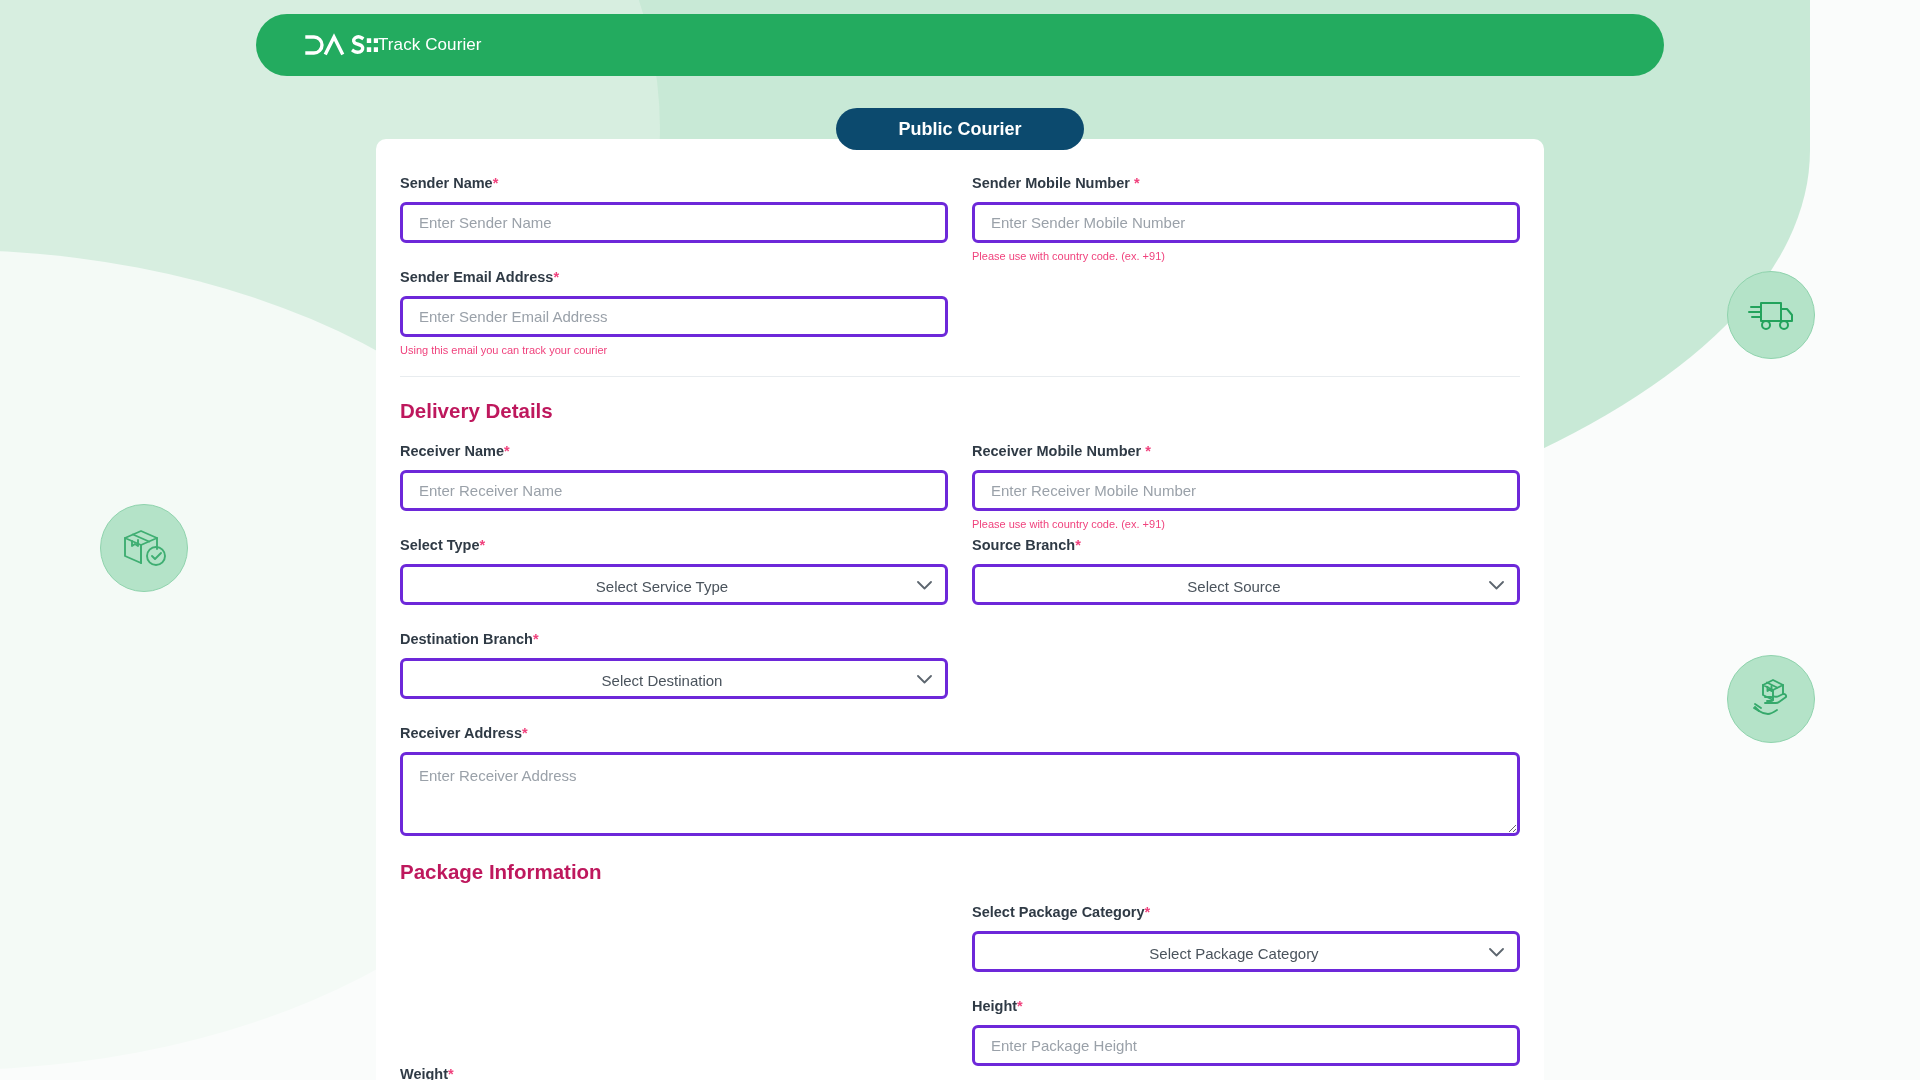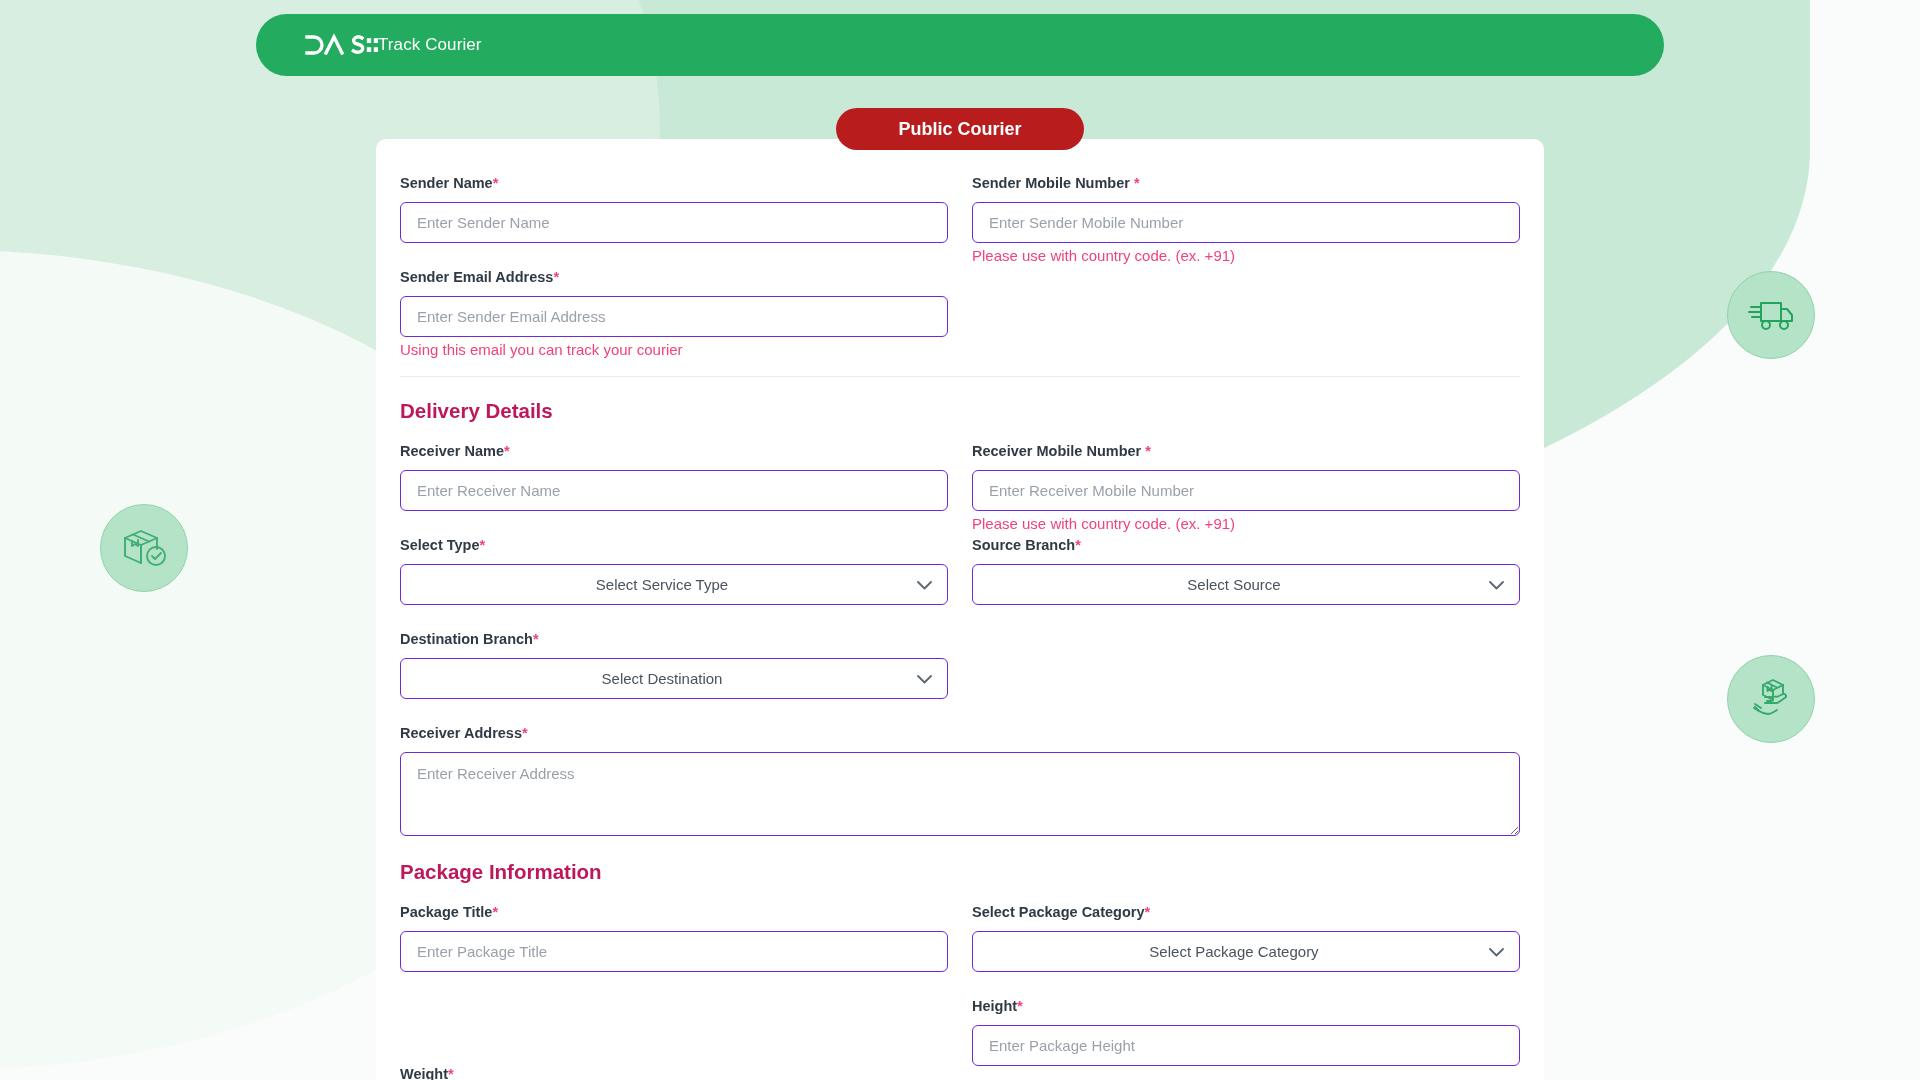--- a/index.html
+++ b/index.html
@@ -67,21 +67,21 @@
     font-size: 17px;
     letter-spacing: .1px;
     cursor: pointer;
   }
 
   
   #tab-pill {
     position: absolute;
     left: 836px; top: 108px;
     width: 248px; height: 42px;
-    background: #b91c1c;
+    background: #0c4a6e;
     border-radius: 21px;
     display: flex; align-items: center; justify-content: center;
     color: #ffffff;
     font-size: 18px;
     font-weight: bold;
     z-index: 6;
     cursor: pointer;
   }
 
   
@@ -113,21 +113,21 @@
     font-weight: bold;
     color: #2f3a45;
     margin-bottom: 11px;
   }
   .req { color: #f0427d; font-weight: bold; }
   .req.sp { margin-left: 4px; }
 
   .inp, .sel, .txta {
     width: 100%;
     height: 41px;
-    border: 1px solid #6d28d9;
+    border: 3px solid #6d28d9;
     border-radius: 6px;
     background: #ffffff;
     font-family: "Liberation Sans", sans-serif;
     font-size: 15px;
     color: #2f3a45;
     padding: 0 16px;
     outline: none;
   }
   .inp::placeholder, .txta::placeholder { color: #9aa1a9; }
   .sel {
@@ -143,21 +143,21 @@
     pointer-events: none;
     color: #5d666f;
   }
   .txta {
     height: 84px;
     padding: 11px 16px;
     resize: vertical;
     line-height: 20px;
   }
   .hint {
-    font-size: 15px;
+    font-size: 11px;
     color: #f0427d;
     margin-top: 6px;
     line-height: 14px;
   }
   .spacer-20 { height: 20px; }
   .spacer-26 { height: 26px; }
 
   .section-head {
     font-size: 20.5px;
     font-weight: bold;
@@ -318,25 +318,20 @@
     <div class="field full">
       <label class="lbl"><span>Receiver Address</span><span class="req">*</span></label>
       <textarea class="txta" placeholder="Enter Receiver Address" style=""></textarea>
       <div class="spacer-20"></div>
     </div>
 
     <div class="sec-wrap">
       <div class="section-head">Package Information</div>
     </div>
 
-    <div class="field col-left">
-      <label class="lbl"><span>Package Title</span><span class="req">*</span></label>
-      <input class="inp" type="text" placeholder="Enter Package Title" style="">
-      <div class="spacer-26"></div>
-    </div>
 
     <div class="field col-right">
       <label class="lbl"><span>Select Package Category</span><span class="req">*</span></label>
       <div class="sel-wrap">
         <div class="sel">Select Package Category</div>
         <span class="chev">
           <svg width="15" height="9" viewBox="0 0 15 9" fill="none" stroke="currentColor" stroke-width="1.8" stroke-linecap="round" stroke-linejoin="round">
               <path d="M1 1l6.5 6.5L14 1"></path>
             </svg>
         </span>

